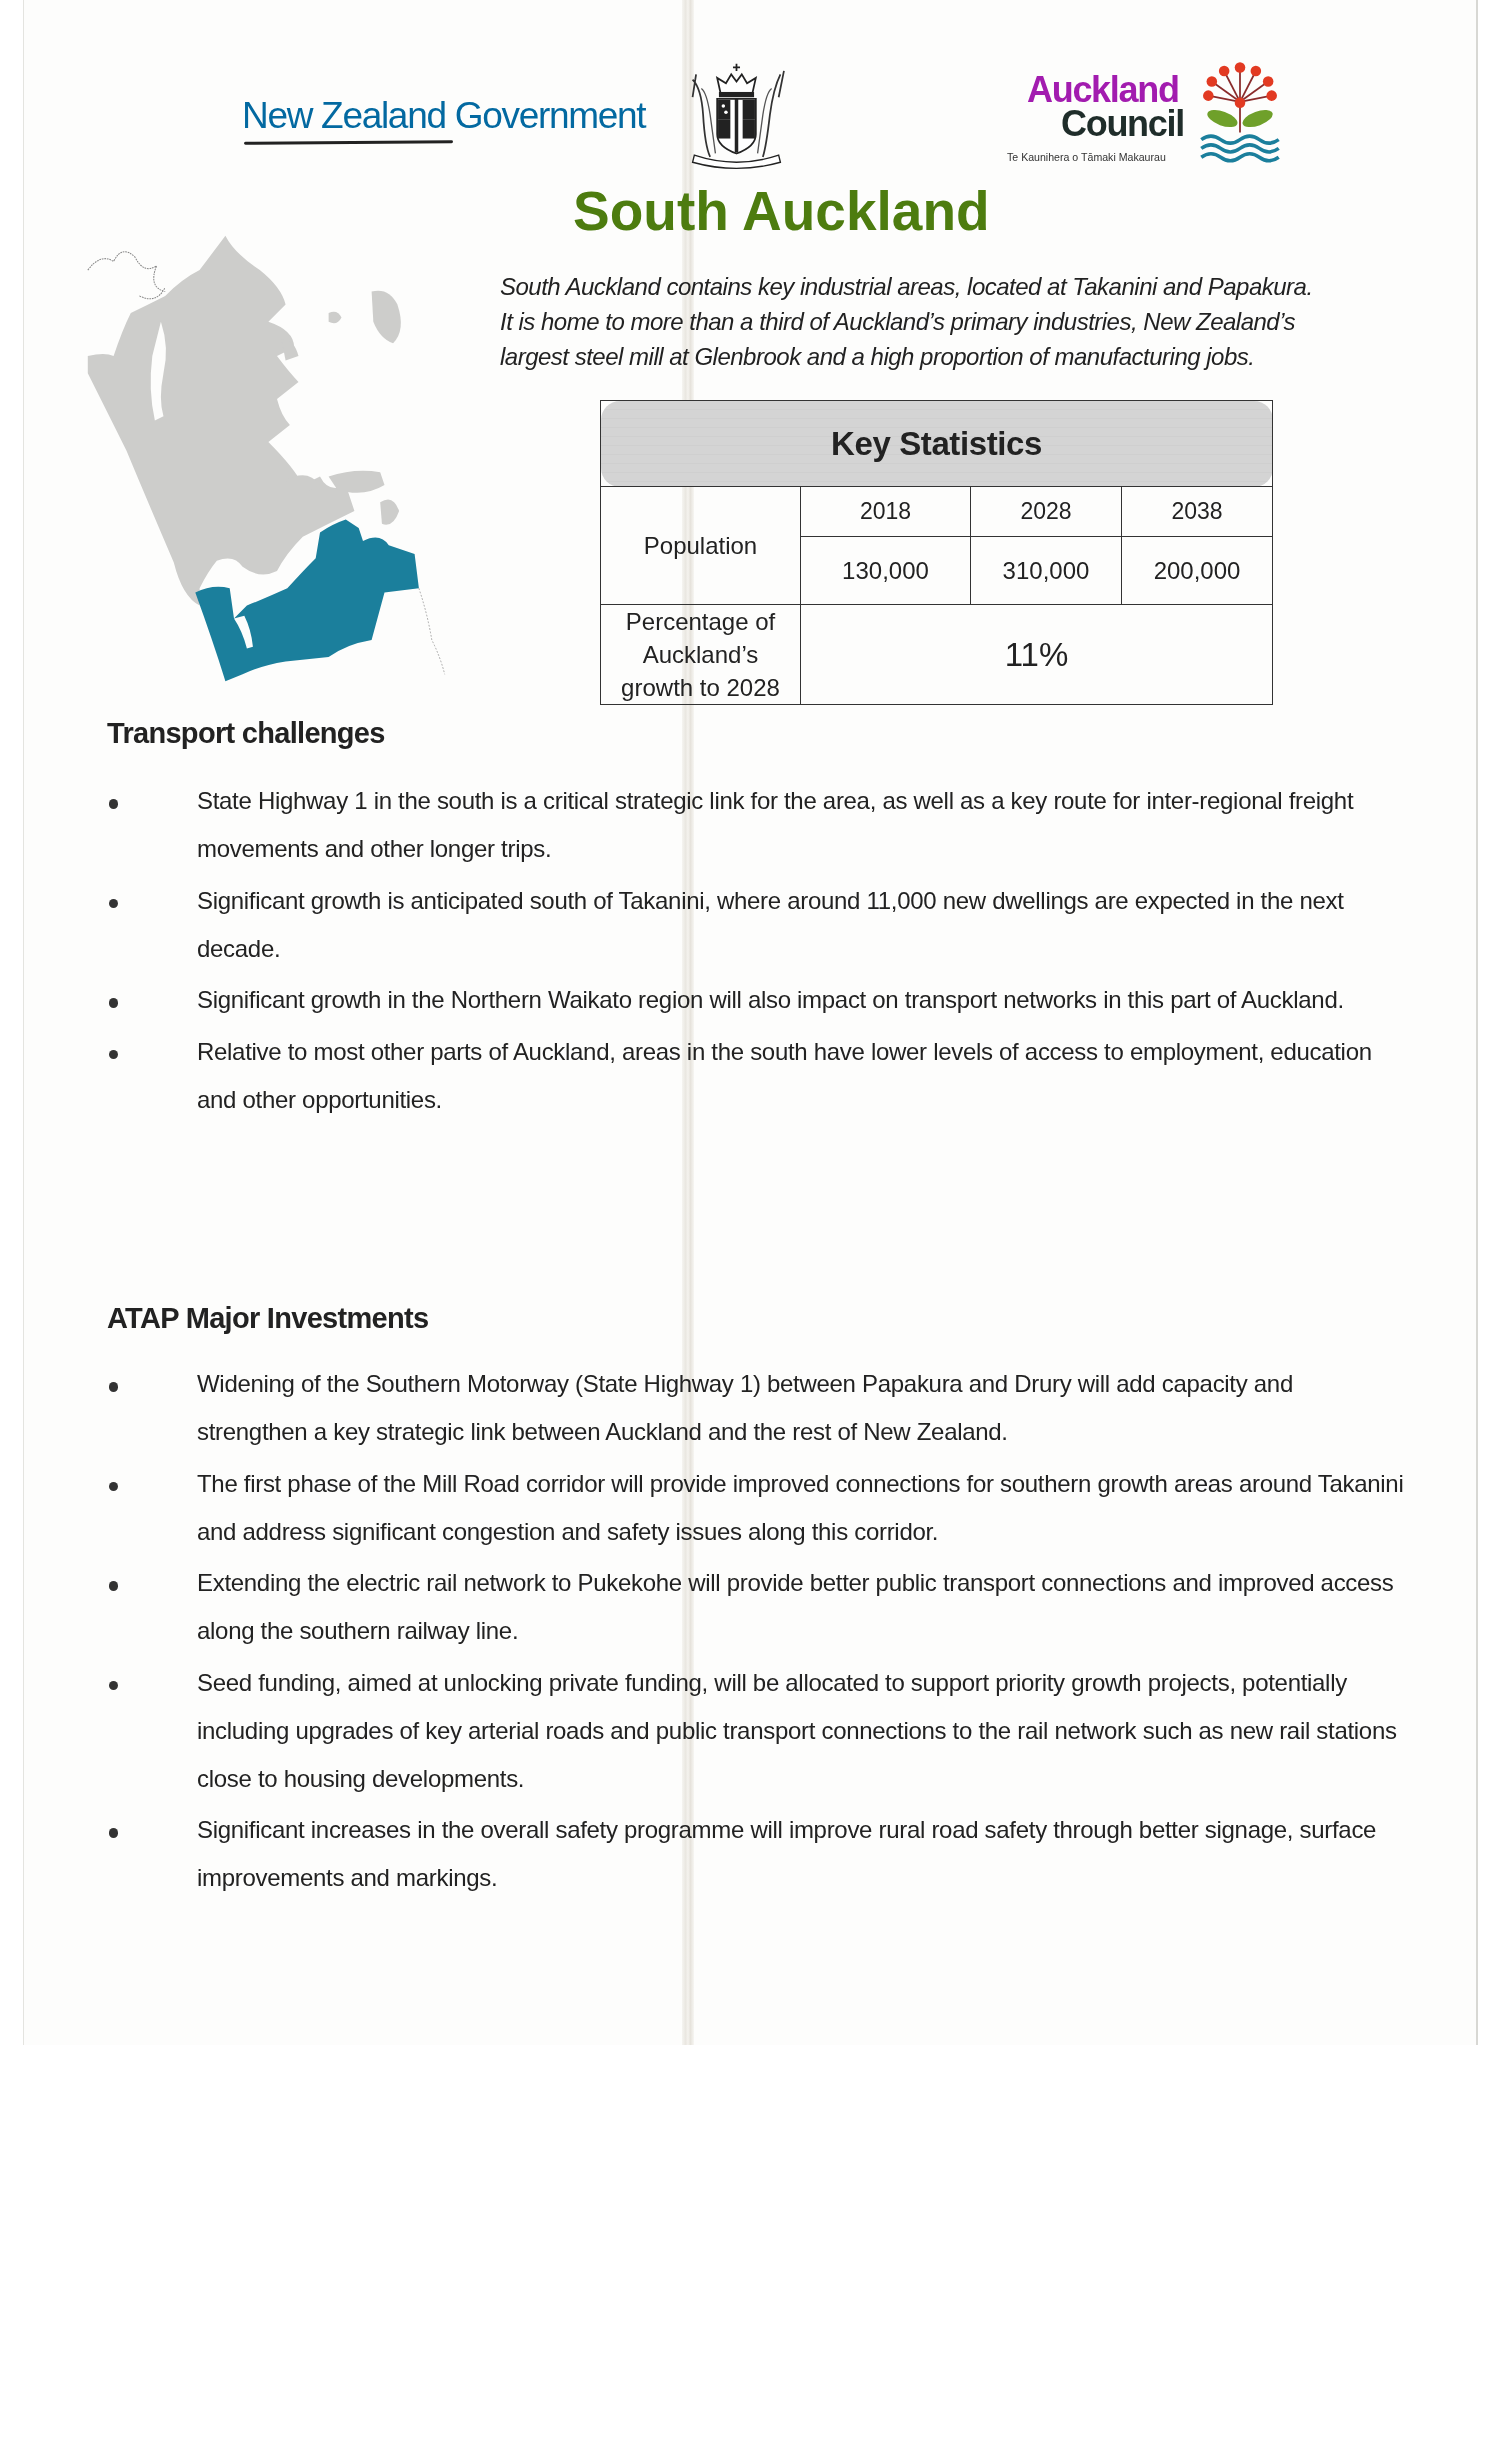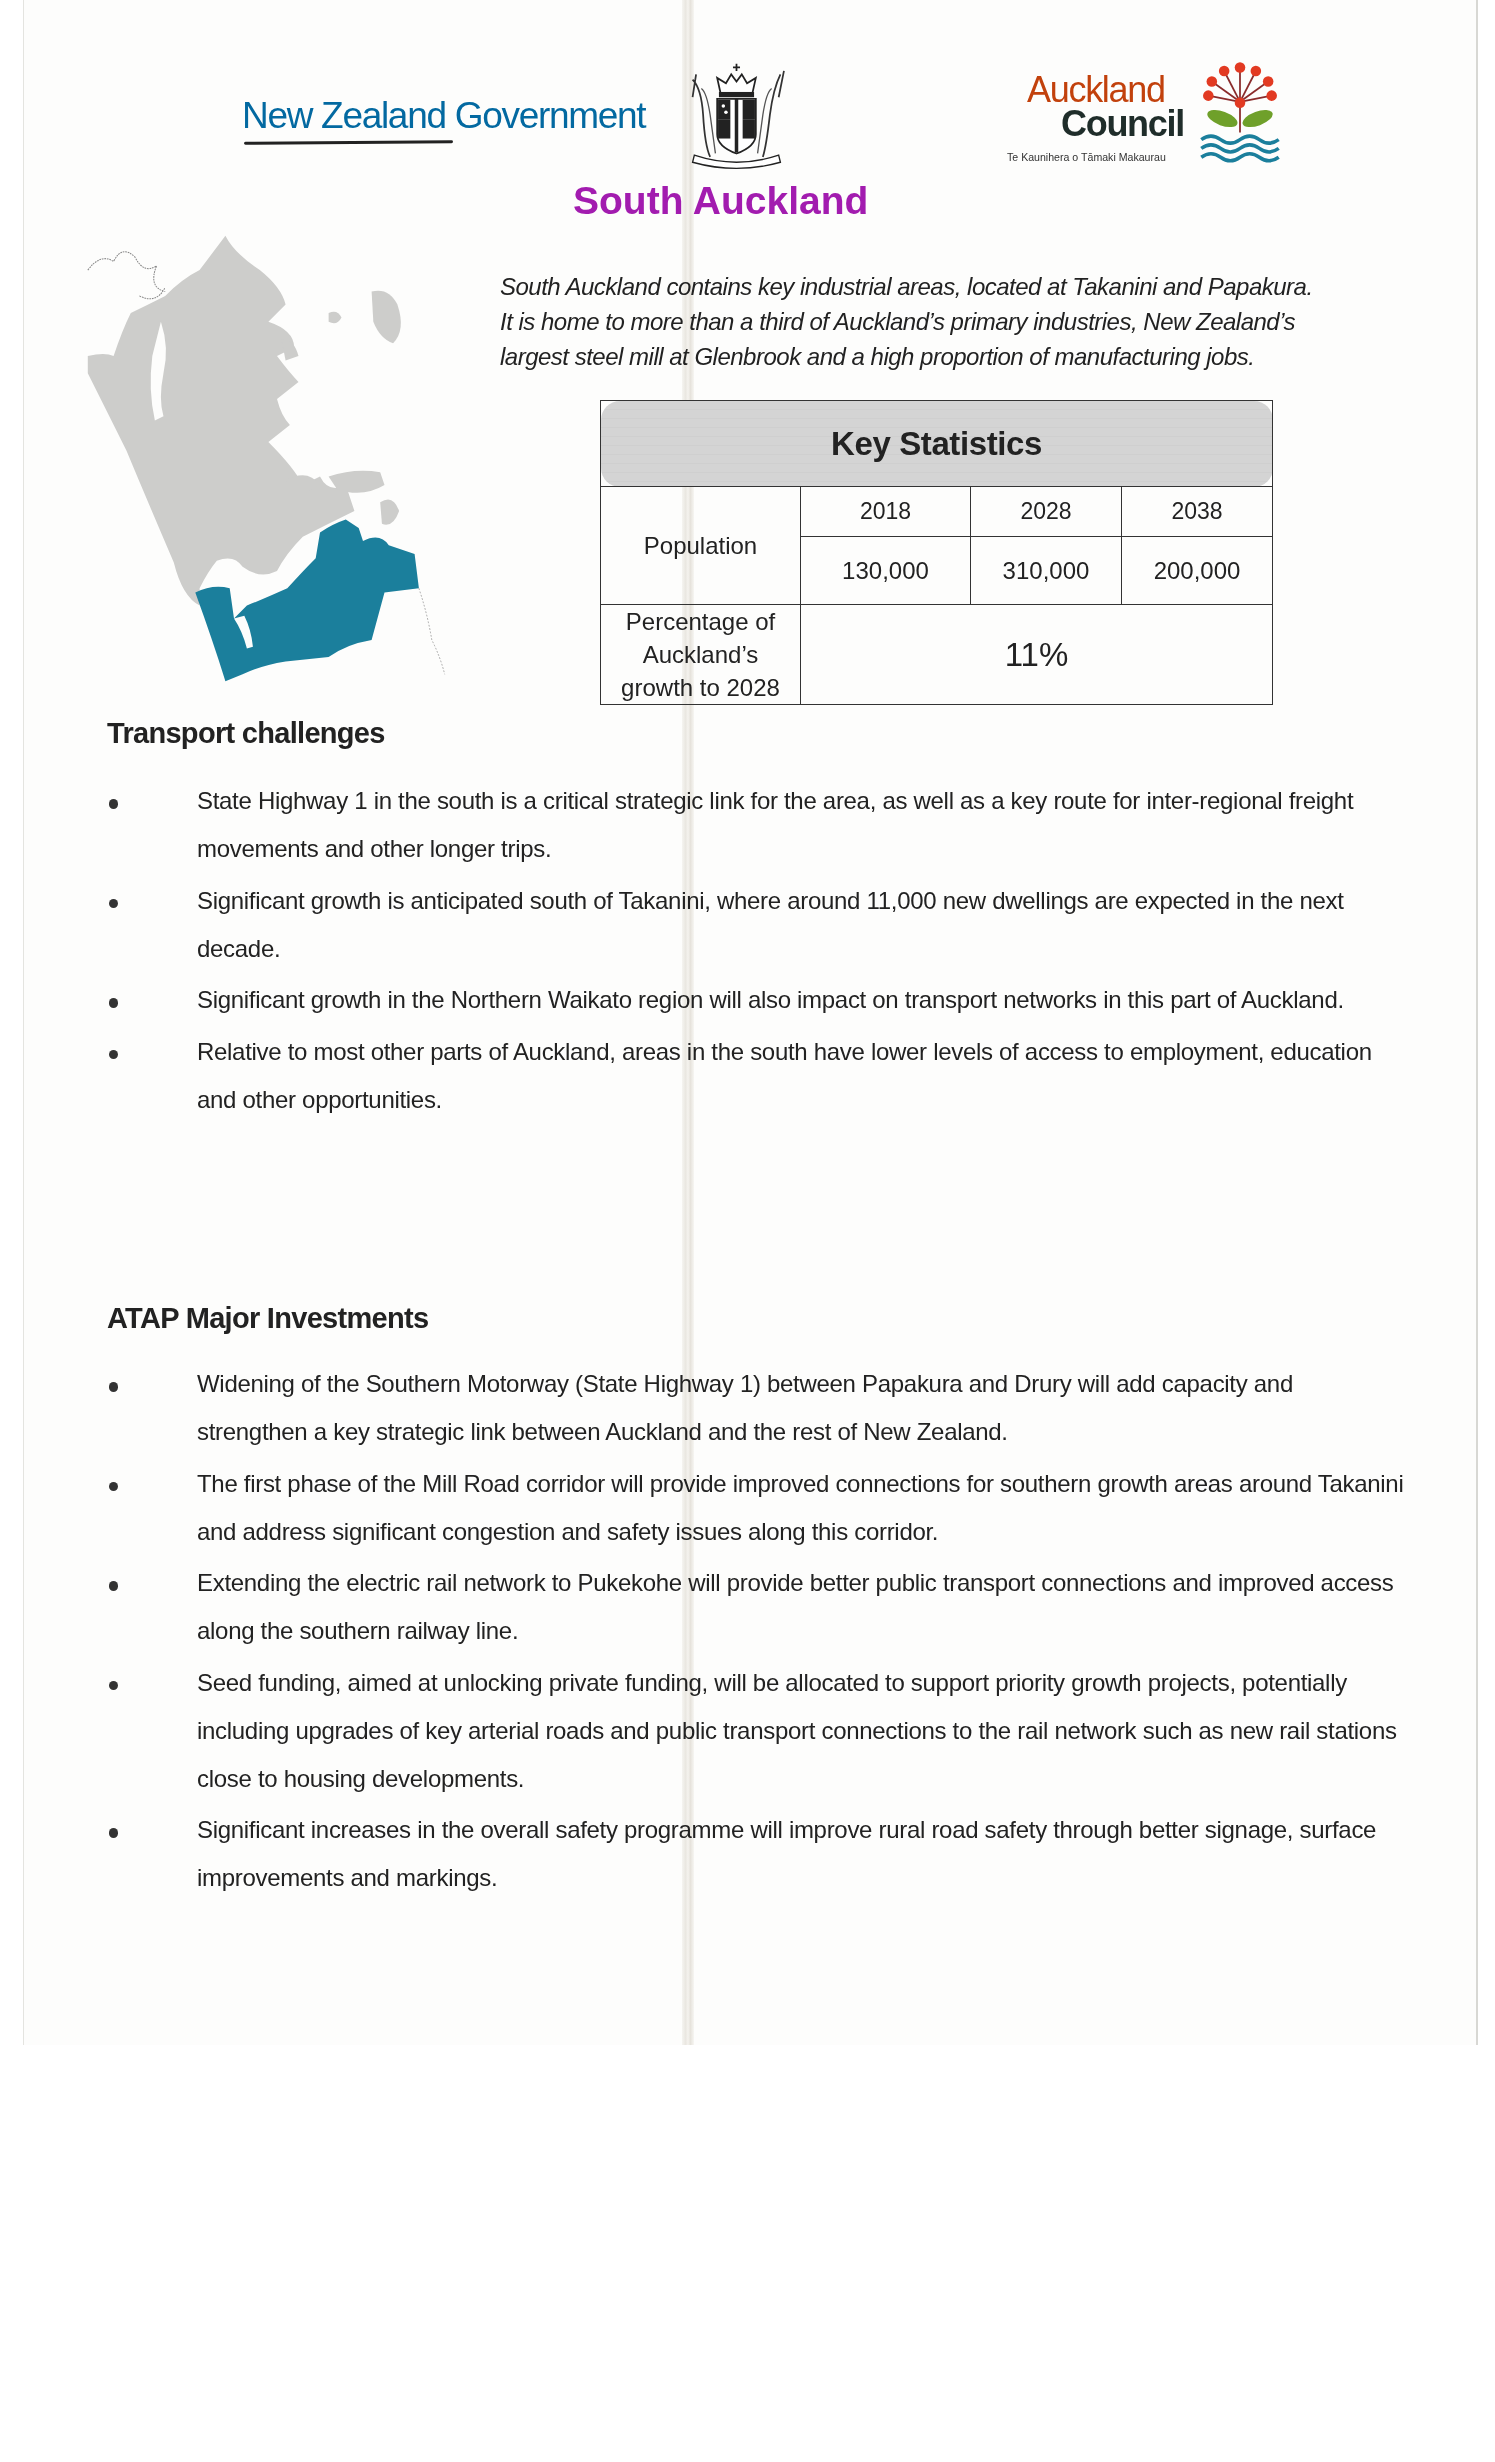--- a/index.html
+++ b/index.html
@@ -9,27 +9,27 @@
            background: #fdfdfc; border-left: 1.8px solid #e4e4e0; border-right: 2.6px solid #d8d8d4; }
   .fold { position: absolute; left: 682px; top: 0; width: 12.3px; height: 2045px;
           background: linear-gradient(90deg, #f4f3ef 0%, #e6e3dc 30%, #f3f1ec 50%, #e2ded6 70%, #f6f5f1 100%); opacity: 0.85; }
   .abs { position: absolute; }
 
   
   .nzgov { left: 242px; top: 95px; font-size: 37px; color: #0369a1; letter-spacing: -1.3px; white-space: nowrap; }
   .nzgov-underline { left: 244px; top: 141px; width: 209px; height: 2.6px; background: #222;
                      border-radius: 1.8px; transform: rotate(-0.4deg); }
   .coat { left: 675px; top: 62px; width: 123px; height: 110px; }
-  .ac-word1 { left: 1027px; top: 72px; font-size: 36px; font-weight: normal; color: #c2410c; letter-spacing: -1.3px; line-height: 1; }
+  .ac-word1 { left: 1027px; top: 72px; font-size: 36px; font-weight: bold; color: #a21caf; letter-spacing: -1.3px; line-height: 1; }
   .ac-word2 { left: 1061px; top: 106px; font-size: 36px; font-weight: bold; color: #1f2d2a; letter-spacing: -1.3px; line-height: 1; }
   .ac-sub { left: 1007px; top: 151px; font-size: 10.6px; color: #333; white-space: nowrap; }
   .ac-emblem { left: 1196px; top: 62px; width: 88px; height: 106px; }
 
   
-  .title { left: 573px; top: 179px; font-size: 39px; font-weight: bold; color: #a21caf; letter-spacing: 0px; white-space: nowrap; }
+  .title { left: 573px; top: 179px; font-size: 55px; font-weight: bold; color: #4d7c0f; letter-spacing: 0px; white-space: nowrap; }
 
   
   .intro { left: 500px; top: 269px; width: 906px; font-size: 24px; font-style: italic; line-height: 35px; color: #222; }
   .intro p { margin: 0; white-space: nowrap; letter-spacing: -0.5px; }
 
   
   .map { left: 62px; top: 224px; width: 387px; height: 462px; }
 
   
   .stats { left: 600px; top: 400px; width: 672px; border-collapse: collapse; table-layout: fixed; }

